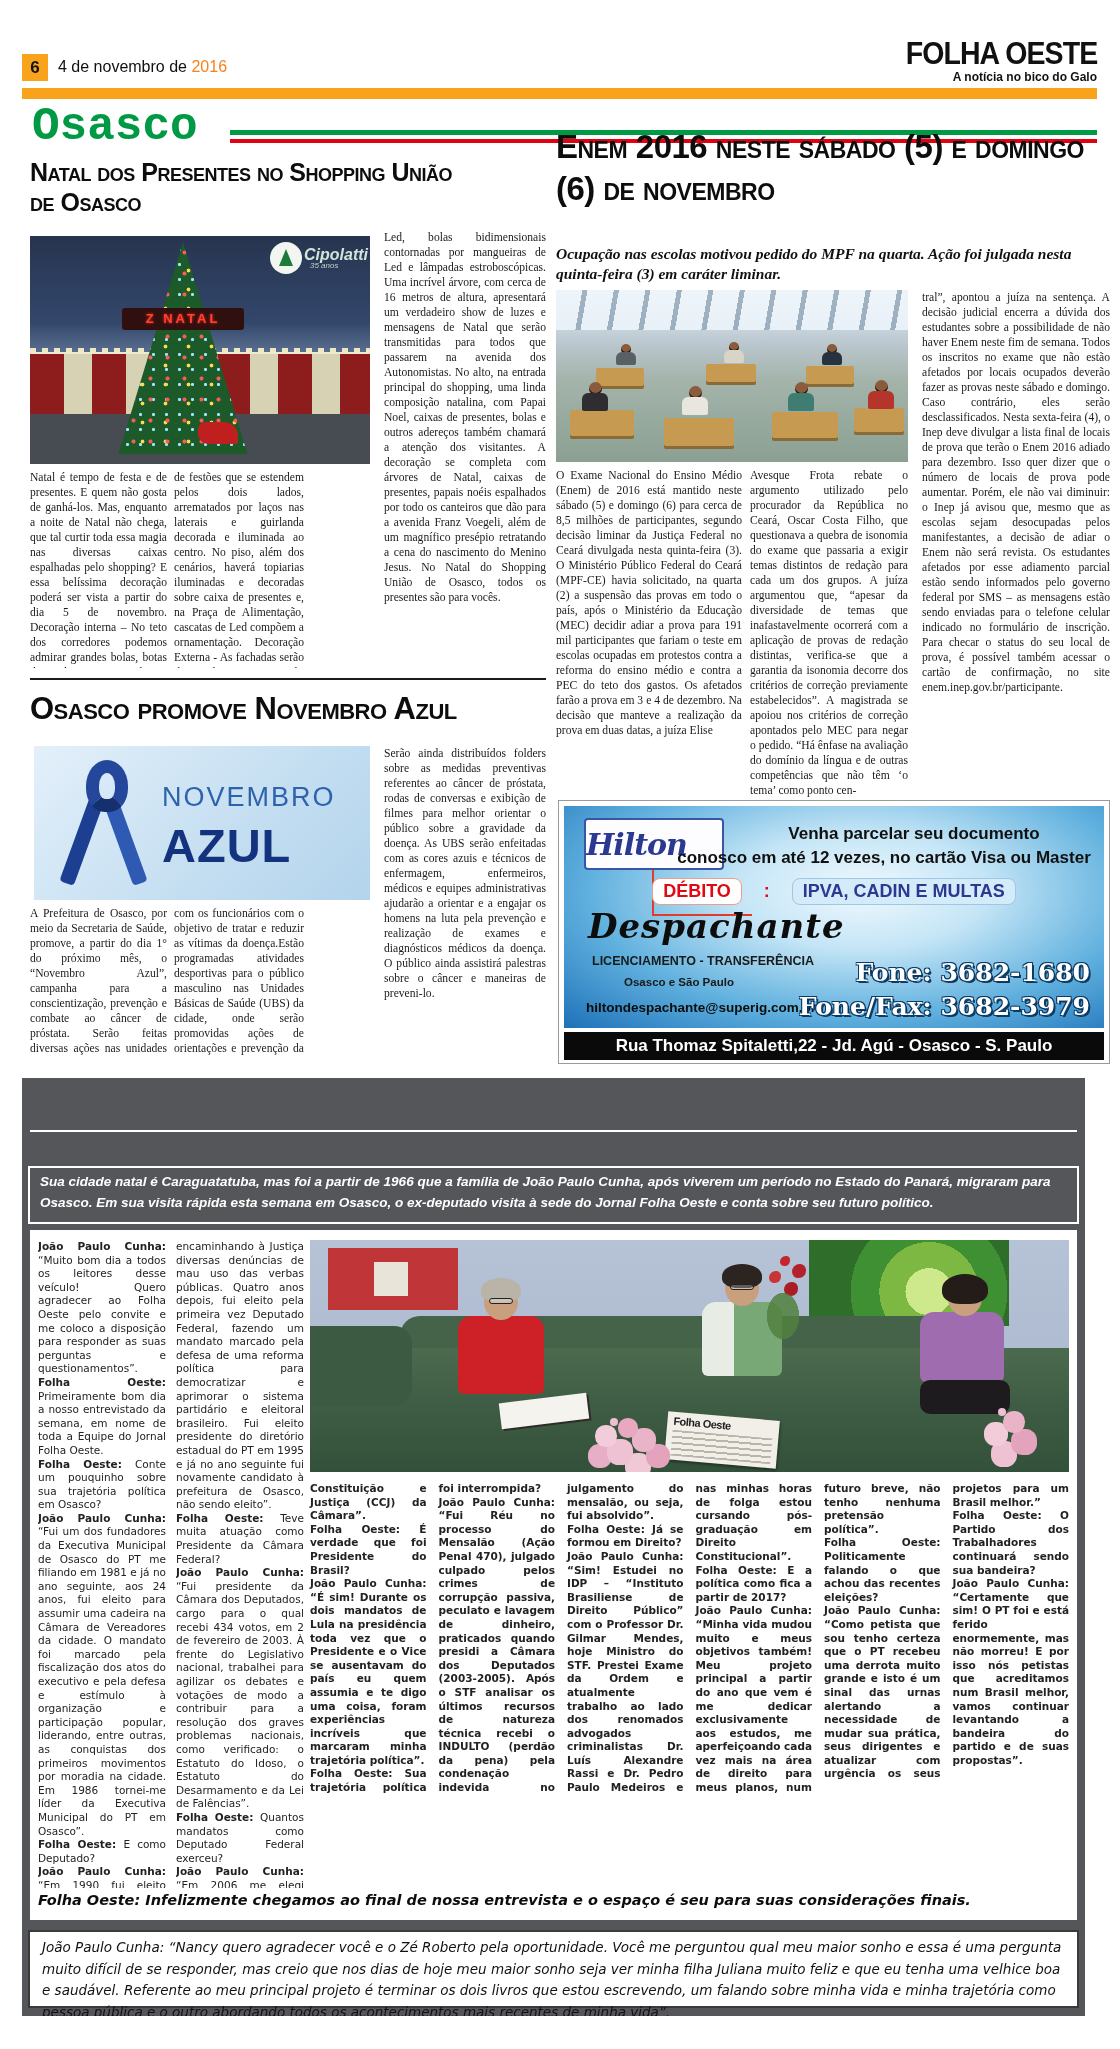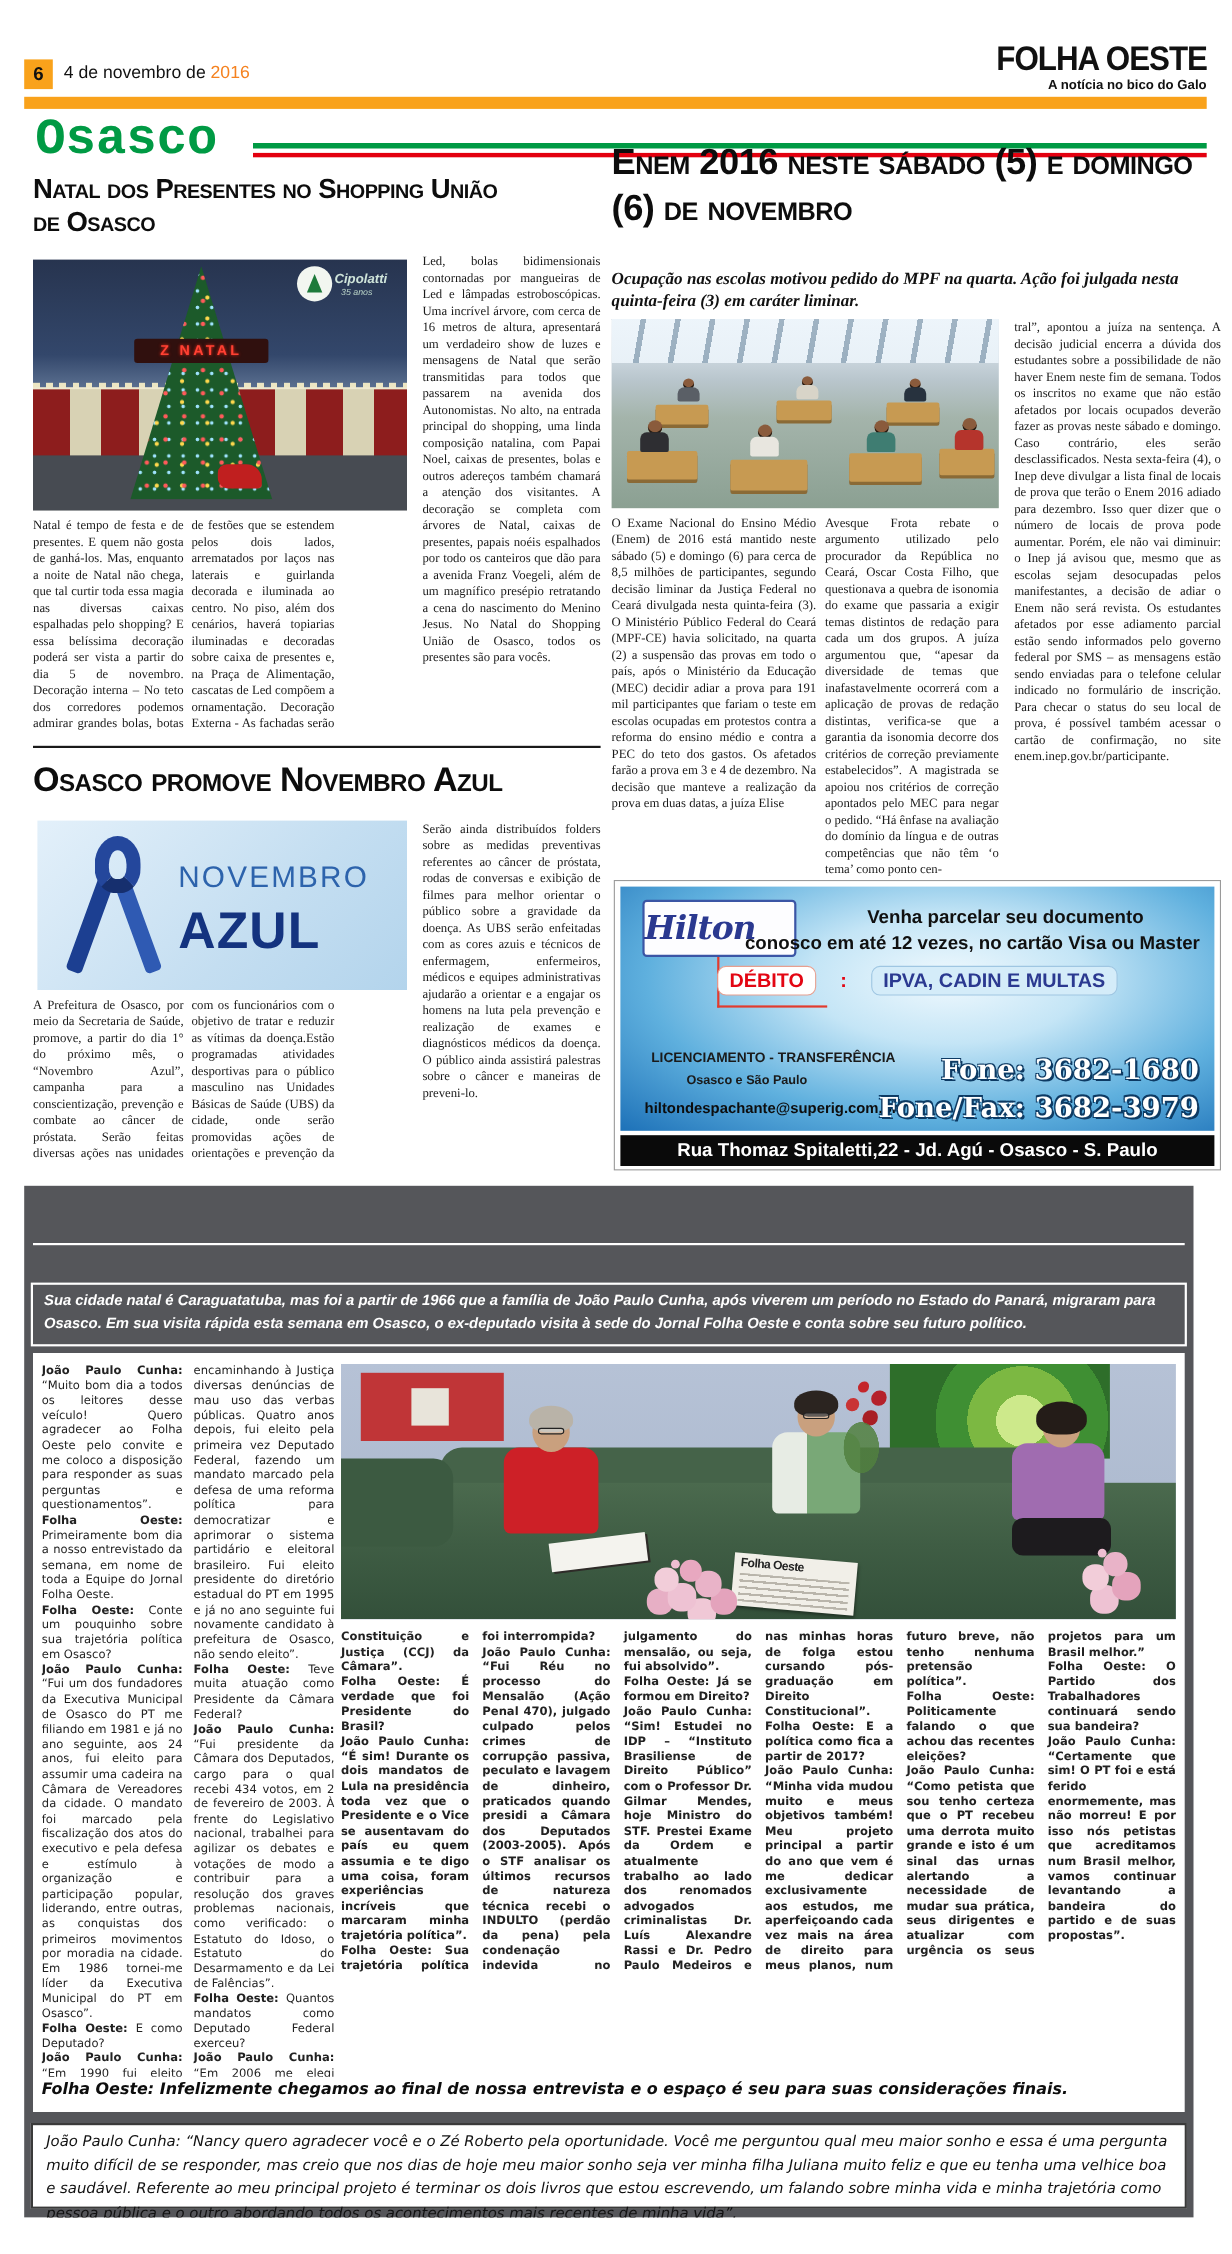--- a/index.html
+++ b/index.html
@@ -73,21 +73,21 @@
     letter-spacing:3px; text-align:center; line-height:22px; text-shadow:0 0 3px #ff2a1a; }
   .sleigh { position:absolute; left:168px; top:186px; width:40px; height:22px;
     background:#c01f1f; border-radius:8px 14px 4px 10px; }
   .cipo { position:absolute; right:8px; top:6px; width:92px; height:34px; }
   .cipo .disc { position:absolute; left:0; top:0; width:32px; height:32px; border-radius:50%;
     background:#f2f6f0; }
   .cipo .fir { position:absolute; left:9px; top:7px; width:0; height:0;
     border-left:7px solid transparent; border-right:7px solid transparent;
     border-bottom:17px solid #1d7a3a; }
   .cipo .txt { position:absolute; left:34px; top:4px; color:#cfe4da; font-style:italic;
-    font-weight:bold; font-size:12px; }
+    font-weight:bold; font-size:16px; }
   .cipo .sub { position:absolute; left:40px; top:19px; color:#bcd6c9; font-style:italic; font-size:8px; }
 
   
   .enem-img { left:556px; top:290px; width:352px; height:172px; overflow:hidden;
     background:linear-gradient(180deg,#e7edf2 0%,#ccd7df 20%,#b9c6cd 32%,#a4b4ab 52%,#8ba092 100%); }
   .skylight { position:absolute; left:0; top:0; width:352px; height:40px;
     background:repeating-linear-gradient(100deg,#eef6fc 0 26px,#93a9bb 26px 31px); opacity:.85; }
   .desk { position:absolute; background:#c79a52; border-radius:2px;
     box-shadow:0 3px 0 #8a6a36; }
   .stu  { position:absolute; }
@@ -326,20 +326,21 @@
   <div class="ad-blue">
     <div class="connector"></div>
     <div class="hlogo"><span>Hilton</span></div>
     <div class="ad-line1">Venha parcelar seu documento</div>
     <div class="ad-line2">conosco em até 12 vezes, no cartão Visa ou Master</div>
     <div class="deb-row">
       <span class="deb-l">DÉBITO</span>
       <span class="deb-colon">:</span>
       <span class="deb-r">IPVA, CADIN E MULTAS</span>
     </div>
+    <div class="despachante">Despachante</div>
     <div class="licen">LICENCIAMENTO - TRANSFERÊNCIA</div>
     <div class="cities">Osasco e São Paulo</div>
     <div class="email">hiltondespachante@superig.com.br</div>
     <div class="fone fone1">Fone: 3682-1680</div>
     <div class="fone fone2">Fone/Fax: 3682-3979</div>
   </div>
   <div class="ad-addr">Rua Thomaz Spitaletti,22 - Jd. Agú - Osasco - S. Paulo</div>
 </div>
 
 <div class="abs frame">

